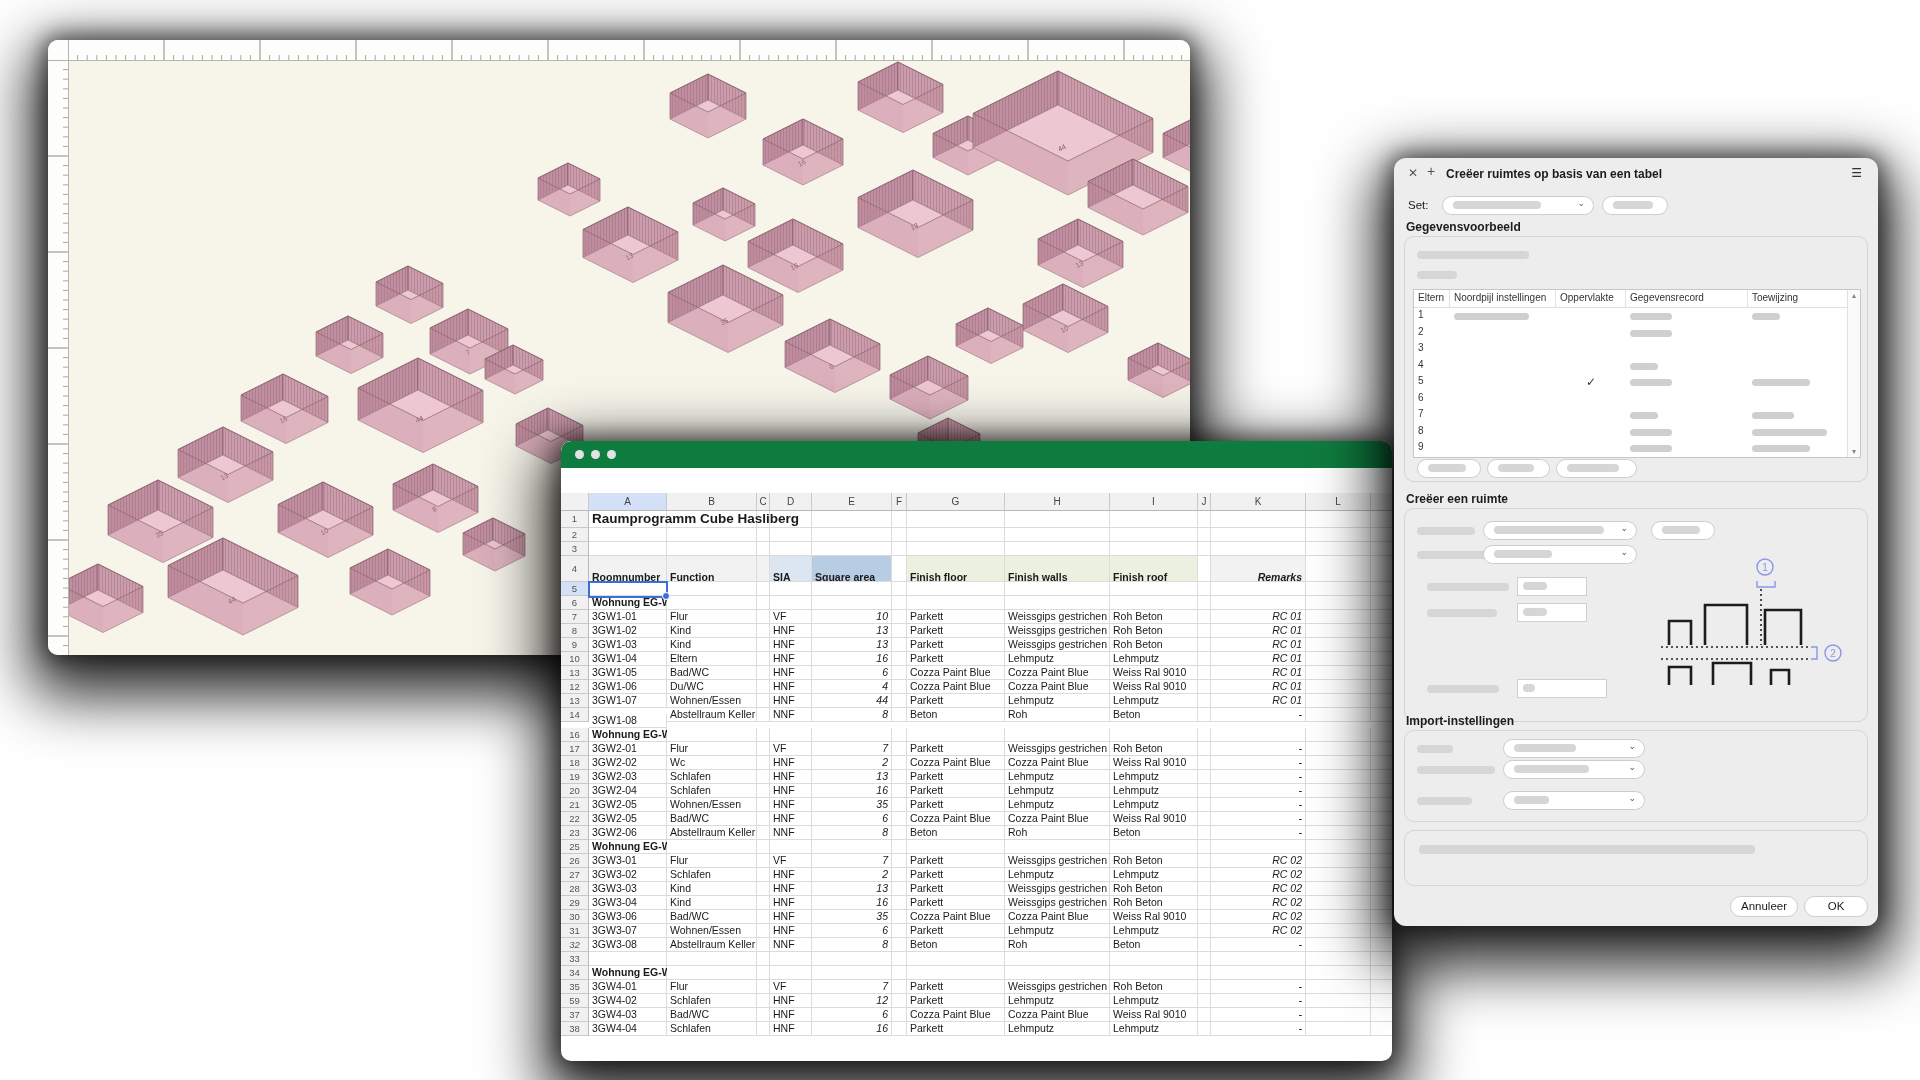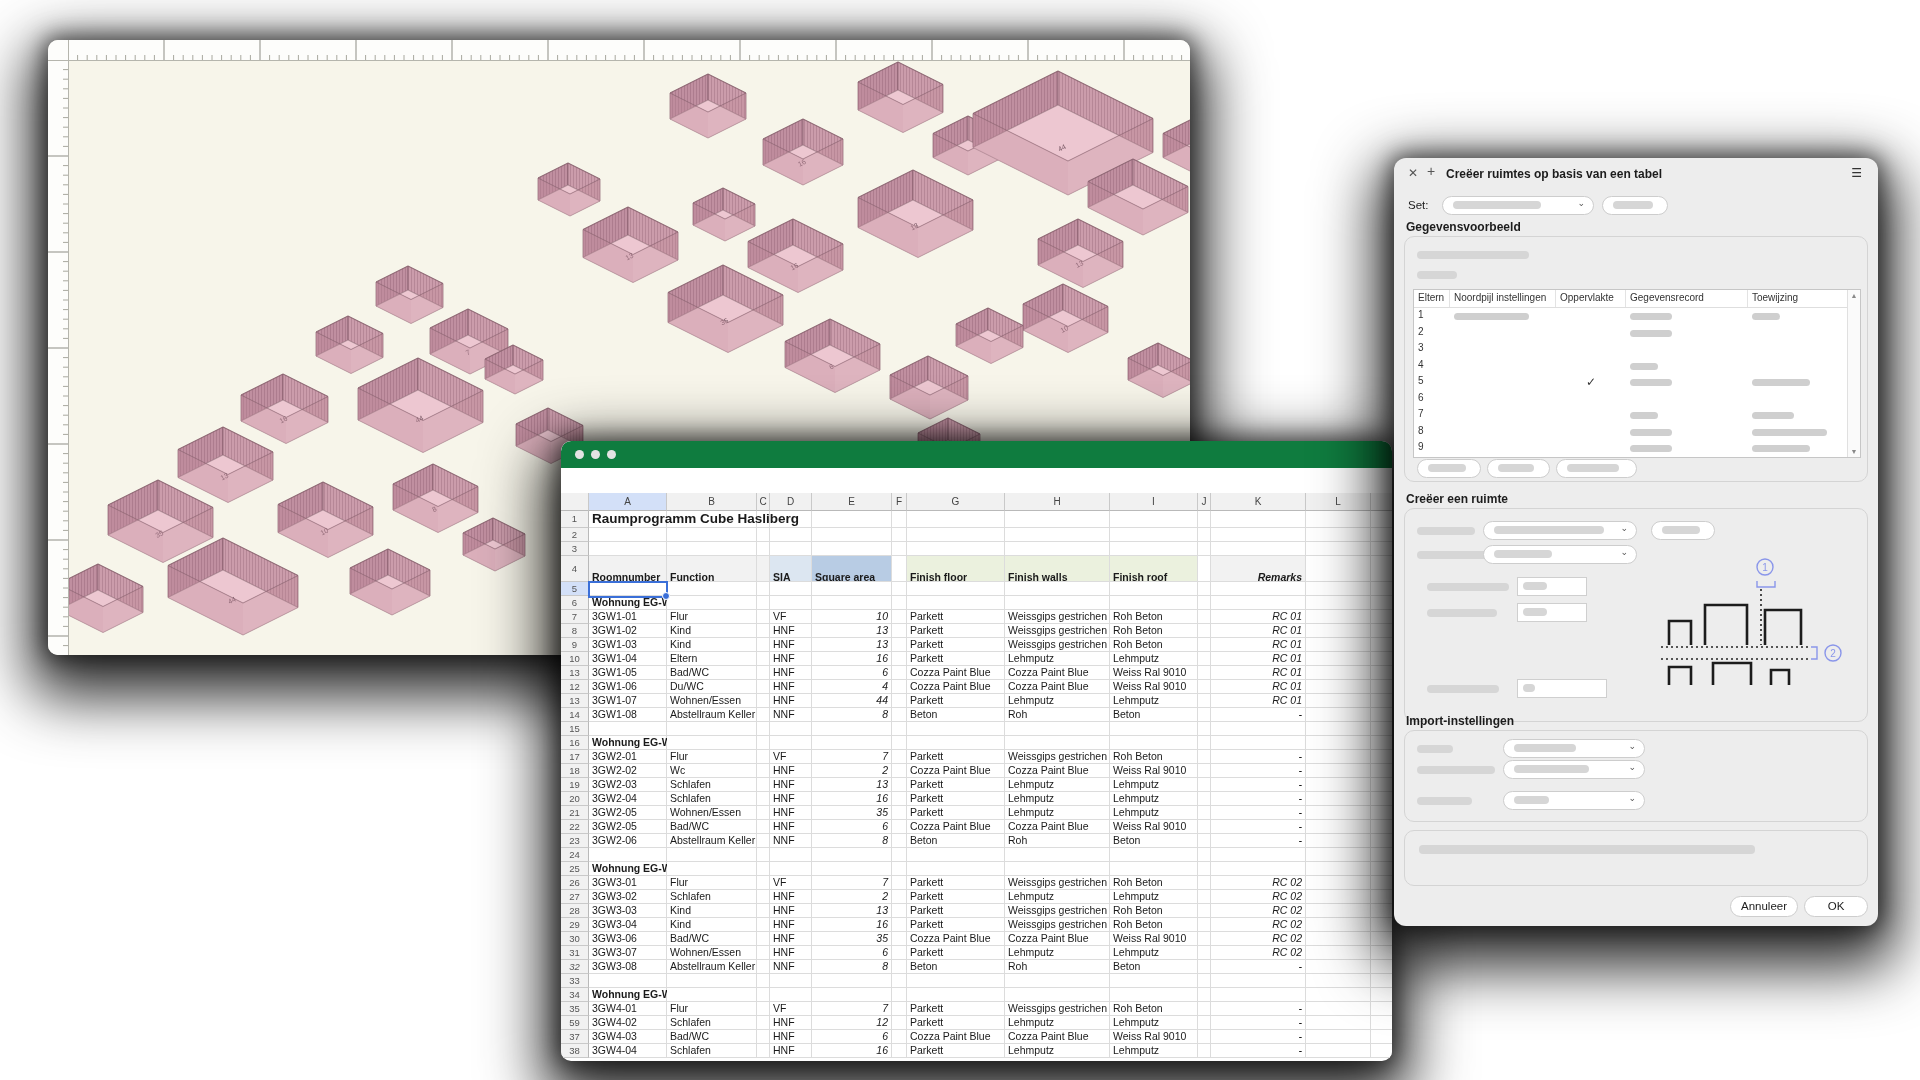--- a/index.html
+++ b/index.html
@@ -790,67 +790,51 @@
         <div class="g-cell" style="width: 98px; height: 14px; line-height: 13px;">Parkett</div>
         <div class="g-cell" style="width: 105px; height: 14px; line-height: 13px;">Lehmputz</div>
         <div class="g-cell" style="width: 88px; height: 14px; line-height: 13px;">Lehmputz</div>
         <div class="g-cell" style="width: 13px; height: 14px; line-height: 13px;"></div>
         <div class="g-cell num" style="width: 95px; height: 14px; line-height: 13px;">RC 01</div>
         <div class="g-cell" style="width: 65px; height: 14px; line-height: 13px;"></div>
         <div class="g-cell" style="width: 60px; height: 14px; line-height: 13px;"></div>
       </div>
       <div class="g-row">
         <div class="g-gut" style="width: 28px; height: 14px; line-height: 13px;">14</div>
-        <div class="g-cell" style="width: 78px; height: 14px; line-height: 13px;">3GW1-08</div>
+        <div class="g-cell" style="width: 78px; height: 14px; line-height: 13px; margin-top: 6px;">3GW1-08</div>
         <div class="g-cell" style="width: 90px; height: 14px; line-height: 13px;">Abstellraum Keller</div>
         <div class="g-cell" style="width: 13px; height: 14px; line-height: 13px;"></div>
         <div class="g-cell" style="width: 42px; height: 14px; line-height: 13px;">NNF</div>
         <div class="g-cell num" style="width: 80px; height: 14px; line-height: 13px;">8</div>
         <div class="g-cell" style="width: 15px; height: 14px; line-height: 13px;"></div>
         <div class="g-cell" style="width: 98px; height: 14px; line-height: 13px;">Beton</div>
         <div class="g-cell" style="width: 105px; height: 14px; line-height: 13px;">Roh</div>
         <div class="g-cell" style="width: 88px; height: 14px; line-height: 13px;">Beton</div>
         <div class="g-cell" style="width: 13px; height: 14px; line-height: 13px;"></div>
         <div class="g-cell num" style="width: 95px; height: 14px; line-height: 13px;">-</div>
         <div class="g-cell" style="width: 65px; height: 14px; line-height: 13px;"></div>
         <div class="g-cell" style="width: 60px; height: 14px; line-height: 13px;"></div>
       </div>
       <div class="g-row">
-        <div class="g-gut" style="width: 28px; height: 14px; line-height: 13px;">15</div>
-        <div class="g-cell" style="width: 78px; height: 14px; line-height: 13px;"></div>
+        <div class="g-gut" style="width: 28px; height: 14px; line-height: 13px;">16</div>
+        <div class="g-cell bold" style="width: 78px; height: 14px; line-height: 13px; overflow: visible; background: transparent;">Wohnung EG-W2</div>
         <div class="g-cell" style="width: 90px; height: 14px; line-height: 13px;"></div>
         <div class="g-cell" style="width: 13px; height: 14px; line-height: 13px;"></div>
         <div class="g-cell" style="width: 42px; height: 14px; line-height: 13px;"></div>
         <div class="g-cell" style="width: 80px; height: 14px; line-height: 13px;"></div>
         <div class="g-cell" style="width: 15px; height: 14px; line-height: 13px;"></div>
         <div class="g-cell" style="width: 98px; height: 14px; line-height: 13px;"></div>
         <div class="g-cell" style="width: 105px; height: 14px; line-height: 13px;"></div>
         <div class="g-cell" style="width: 88px; height: 14px; line-height: 13px;"></div>
         <div class="g-cell" style="width: 13px; height: 14px; line-height: 13px;"></div>
         <div class="g-cell" style="width: 95px; height: 14px; line-height: 13px;"></div>
         <div class="g-cell" style="width: 65px; height: 14px; line-height: 13px;"></div>
         <div class="g-cell" style="width: 60px; height: 14px; line-height: 13px;"></div>
       </div>
       <div class="g-row">
-        <div class="g-gut" style="width: 28px; height: 14px; line-height: 13px;">16</div>
-        <div class="g-cell bold" style="width: 78px; height: 14px; line-height: 13px; overflow: visible; background: transparent;">Wohnung EG-W2</div>
-        <div class="g-cell" style="width: 90px; height: 14px; line-height: 13px;"></div>
-        <div class="g-cell" style="width: 13px; height: 14px; line-height: 13px;"></div>
-        <div class="g-cell" style="width: 42px; height: 14px; line-height: 13px;"></div>
-        <div class="g-cell" style="width: 80px; height: 14px; line-height: 13px;"></div>
-        <div class="g-cell" style="width: 15px; height: 14px; line-height: 13px;"></div>
-        <div class="g-cell" style="width: 98px; height: 14px; line-height: 13px;"></div>
-        <div class="g-cell" style="width: 105px; height: 14px; line-height: 13px;"></div>
-        <div class="g-cell" style="width: 88px; height: 14px; line-height: 13px;"></div>
-        <div class="g-cell" style="width: 13px; height: 14px; line-height: 13px;"></div>
-        <div class="g-cell" style="width: 95px; height: 14px; line-height: 13px;"></div>
-        <div class="g-cell" style="width: 65px; height: 14px; line-height: 13px;"></div>
-        <div class="g-cell" style="width: 60px; height: 14px; line-height: 13px;"></div>
-      </div>
-      <div class="g-row">
         <div class="g-gut" style="width: 28px; height: 14px; line-height: 13px;">17</div>
         <div class="g-cell" style="width: 78px; height: 14px; line-height: 13px;">3GW2-01</div>
         <div class="g-cell" style="width: 90px; height: 14px; line-height: 13px;">Flur</div>
         <div class="g-cell" style="width: 13px; height: 14px; line-height: 13px;"></div>
         <div class="g-cell" style="width: 42px; height: 14px; line-height: 13px;">VF</div>
         <div class="g-cell num" style="width: 80px; height: 14px; line-height: 13px;">7</div>
         <div class="g-cell" style="width: 15px; height: 14px; line-height: 13px;"></div>
         <div class="g-cell" style="width: 98px; height: 14px; line-height: 13px;">Parkett</div>
         <div class="g-cell" style="width: 105px; height: 14px; line-height: 13px;">Weissgips gestrichen</div>
         <div class="g-cell" style="width: 88px; height: 14px; line-height: 13px;">Roh Beton</div>
@@ -945,36 +929,20 @@
         <div class="g-cell" style="width: 90px; height: 14px; line-height: 13px;">Abstellraum Keller</div>
         <div class="g-cell" style="width: 13px; height: 14px; line-height: 13px;"></div>
         <div class="g-cell" style="width: 42px; height: 14px; line-height: 13px;">NNF</div>
         <div class="g-cell num" style="width: 80px; height: 14px; line-height: 13px;">8</div>
         <div class="g-cell" style="width: 15px; height: 14px; line-height: 13px;"></div>
         <div class="g-cell" style="width: 98px; height: 14px; line-height: 13px;">Beton</div>
         <div class="g-cell" style="width: 105px; height: 14px; line-height: 13px;">Roh</div>
         <div class="g-cell" style="width: 88px; height: 14px; line-height: 13px;">Beton</div>
         <div class="g-cell" style="width: 13px; height: 14px; line-height: 13px;"></div>
         <div class="g-cell num" style="width: 95px; height: 14px; line-height: 13px;">-</div>
-        <div class="g-cell" style="width: 65px; height: 14px; line-height: 13px;"></div>
-        <div class="g-cell" style="width: 60px; height: 14px; line-height: 13px;"></div>
-      </div>
-      <div class="g-row">
-        <div class="g-gut" style="width: 28px; height: 14px; line-height: 13px;">24</div>
-        <div class="g-cell" style="width: 78px; height: 14px; line-height: 13px;"></div>
-        <div class="g-cell" style="width: 90px; height: 14px; line-height: 13px;"></div>
-        <div class="g-cell" style="width: 13px; height: 14px; line-height: 13px;"></div>
-        <div class="g-cell" style="width: 42px; height: 14px; line-height: 13px;"></div>
-        <div class="g-cell" style="width: 80px; height: 14px; line-height: 13px;"></div>
-        <div class="g-cell" style="width: 15px; height: 14px; line-height: 13px;"></div>
-        <div class="g-cell" style="width: 98px; height: 14px; line-height: 13px;"></div>
-        <div class="g-cell" style="width: 105px; height: 14px; line-height: 13px;"></div>
-        <div class="g-cell" style="width: 88px; height: 14px; line-height: 13px;"></div>
-        <div class="g-cell" style="width: 13px; height: 14px; line-height: 13px;"></div>
-        <div class="g-cell" style="width: 95px; height: 14px; line-height: 13px;"></div>
         <div class="g-cell" style="width: 65px; height: 14px; line-height: 13px;"></div>
         <div class="g-cell" style="width: 60px; height: 14px; line-height: 13px;"></div>
       </div>
       <div class="g-row">
         <div class="g-gut" style="width: 28px; height: 14px; line-height: 13px;">25</div>
         <div class="g-cell bold" style="width: 78px; height: 14px; line-height: 13px; overflow: visible; background: transparent;">Wohnung EG-W3</div>
         <div class="g-cell" style="width: 90px; height: 14px; line-height: 13px;"></div>
         <div class="g-cell" style="width: 13px; height: 14px; line-height: 13px;"></div>
         <div class="g-cell" style="width: 42px; height: 14px; line-height: 13px;"></div>
         <div class="g-cell" style="width: 80px; height: 14px; line-height: 13px;"></div>

